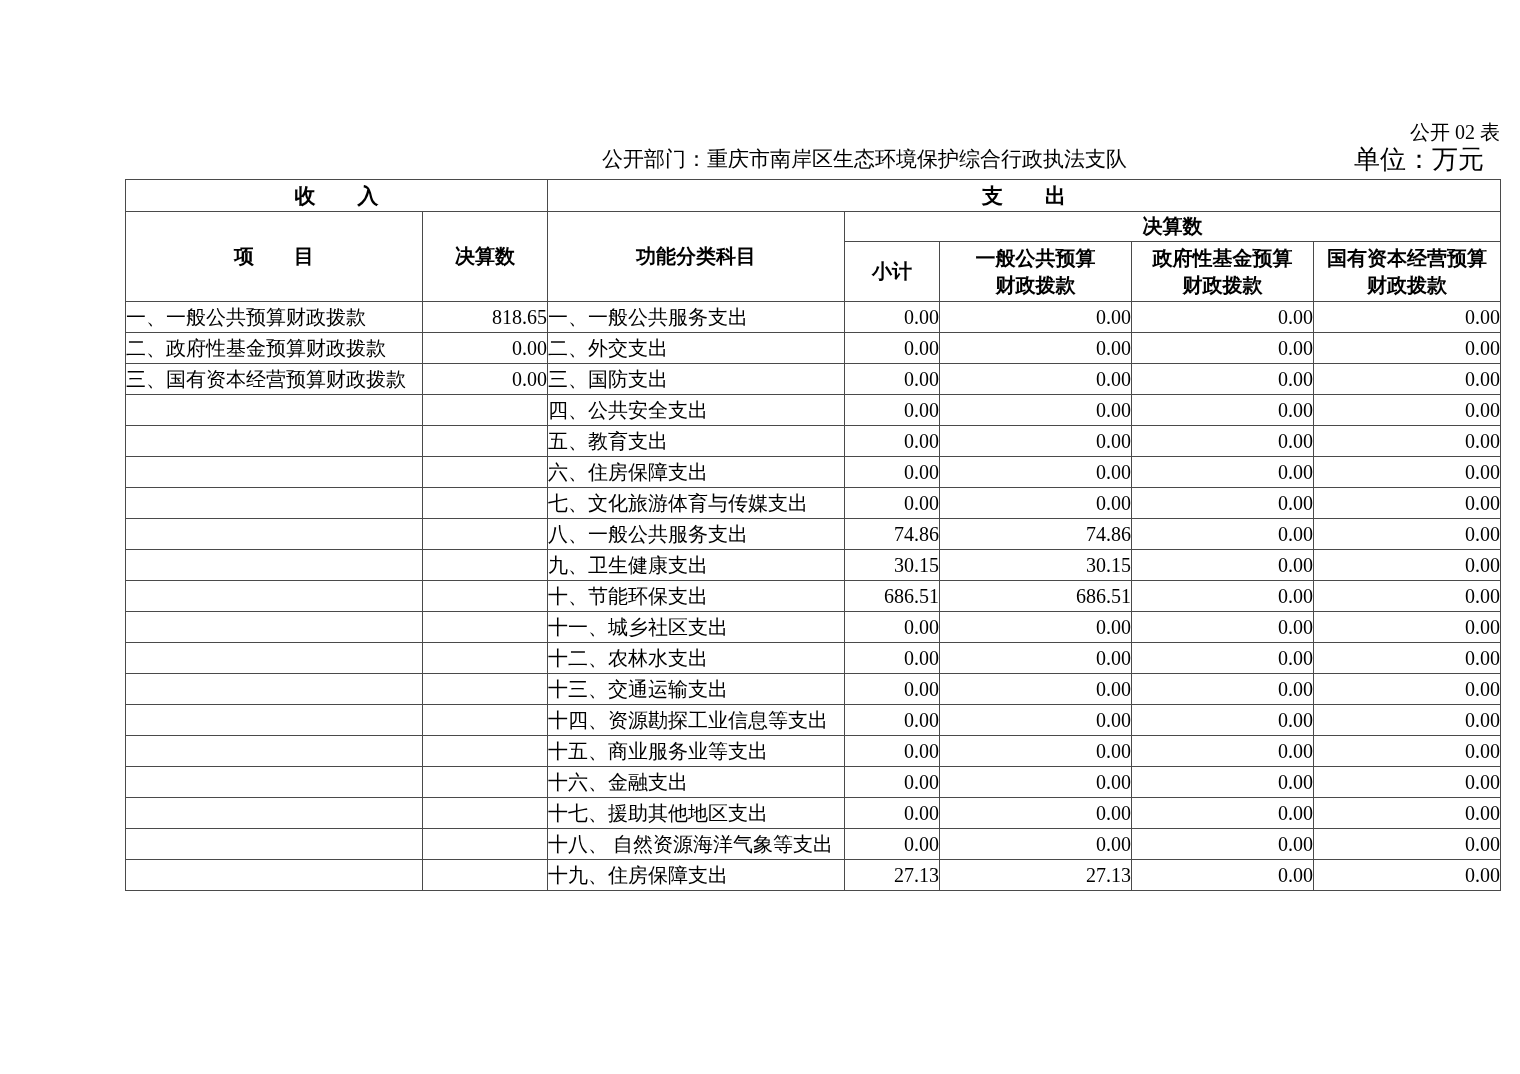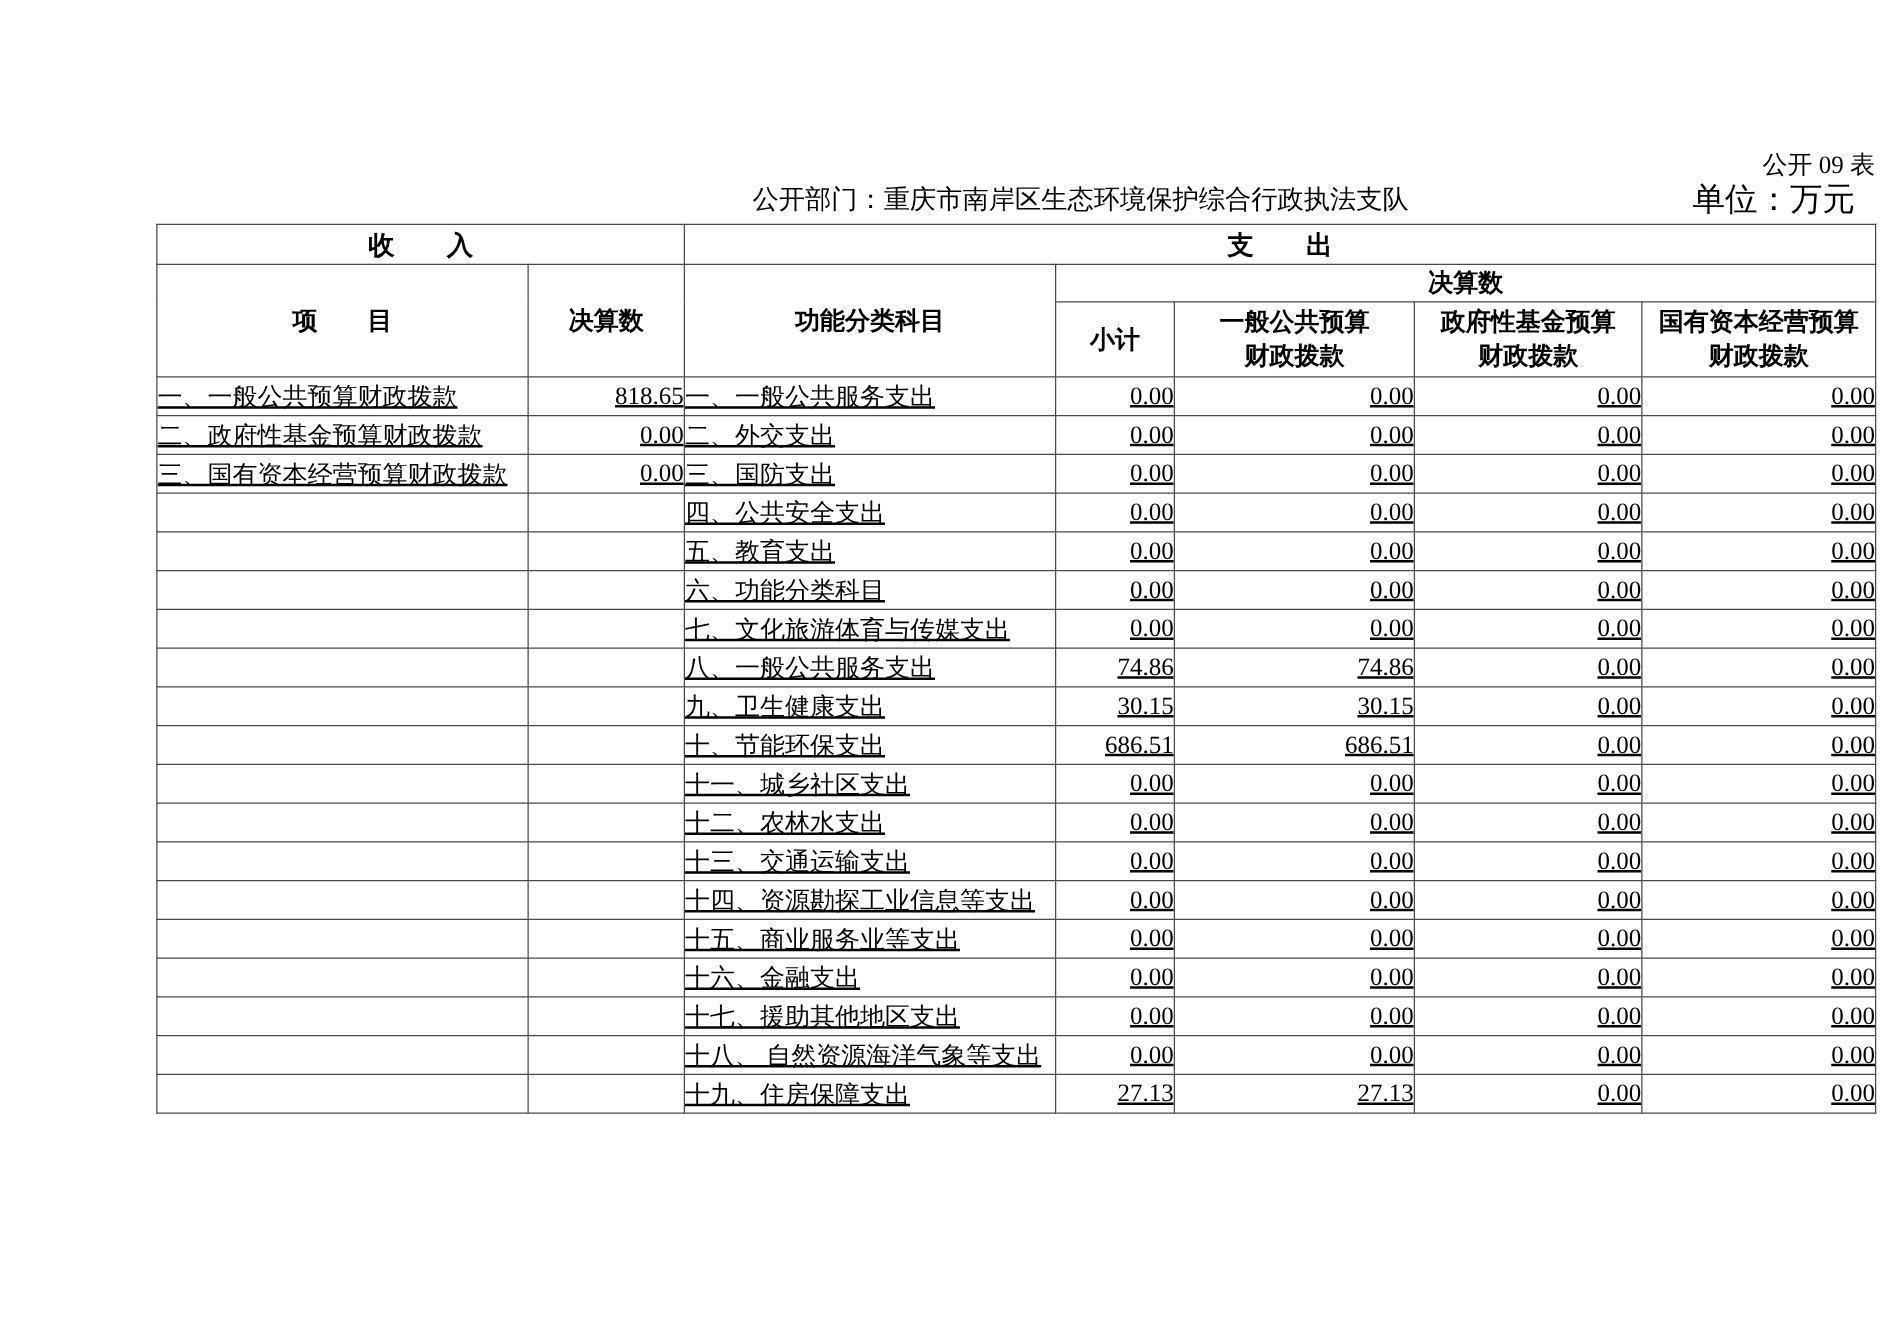--- a/index.html
+++ b/index.html
@@ -73,37 +73,37 @@
   table.fiscal th {
     font-weight: bold;
     text-align: center;
   }
   tr.h1 { height: 32px; margin-top: 18px; }
   tr.h1 th { font-size: 21px; }
   tr.h2 { height: 30px; }
   tr.h3 { height: 60px; }
   tr.h3 th { white-space: normal; }
   .hdr-line { display: block; line-height: 27px; text-align: center; }
-  tbody tr { height: 31px; text-decoration: underline; }
+  tbody tr { height: 31px; }
   td.txt {
     text-align: left;
     padding-left: 6px;
   }
   td.num {
     text-align: right;
     padding-right: 4px;
   }
 </style>
 </head>
 <body>
 
 <div class="sheet">
 
 
-  <div class="table-code-line">公开 09 表</div>
+  <div class="table-code-line">公开 02 表</div>
 
   <div class="subtitle-row">
     <div class="dept-label">公开部门：重庆市南岸区生态环境保护综合行政执法支队</div>
     <div class="unit-label">单位：万元</div>
   </div>
 
   <table class="fiscal">
     <colgroup>
       <col style="width:297px">
       <col style="width:125px">
@@ -182,21 +182,21 @@
     <td class="num"></td>
     <td class="txt">五、教育支出</td>
     <td class="num">0.00</td>
     <td class="num">0.00</td>
     <td class="num">0.00</td>
     <td class="num">0.00</td>
   </tr>
         <tr>
     <td class="txt"></td>
     <td class="num"></td>
-    <td class="txt">六、功能分类科目</td>
+    <td class="txt">六、住房保障支出</td>
     <td class="num">0.00</td>
     <td class="num">0.00</td>
     <td class="num">0.00</td>
     <td class="num">0.00</td>
   </tr>
         <tr>
     <td class="txt"></td>
     <td class="num"></td>
     <td class="txt">七、文化旅游体育与传媒支出</td>
     <td class="num">0.00</td>

